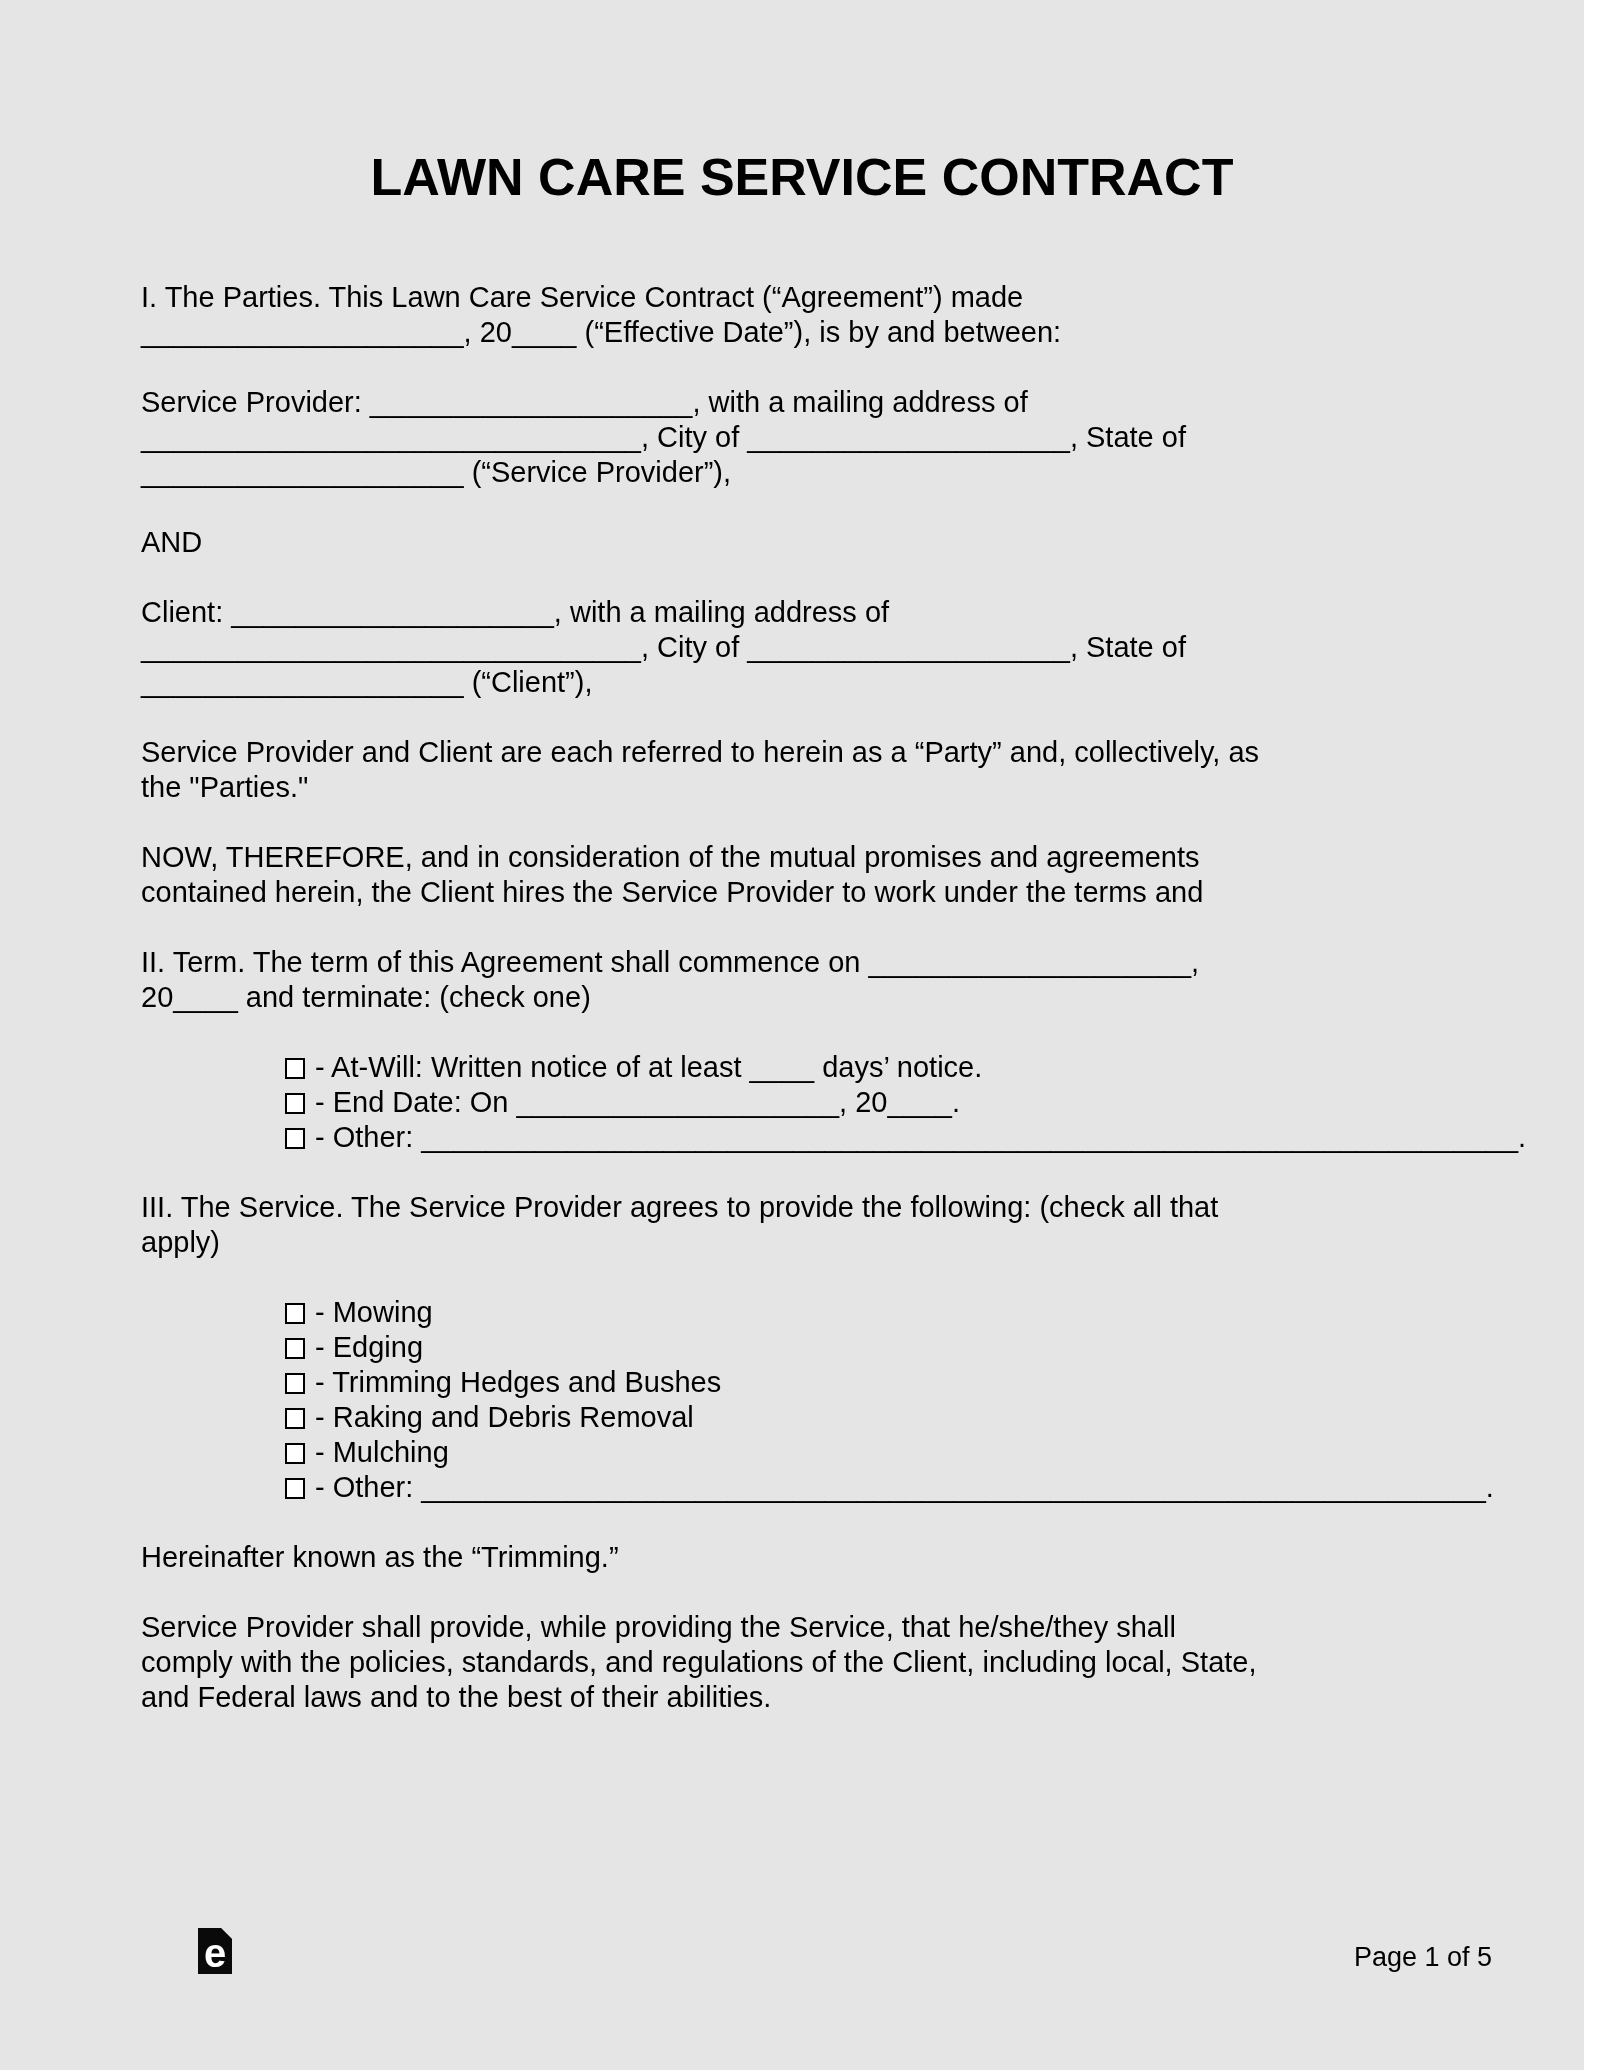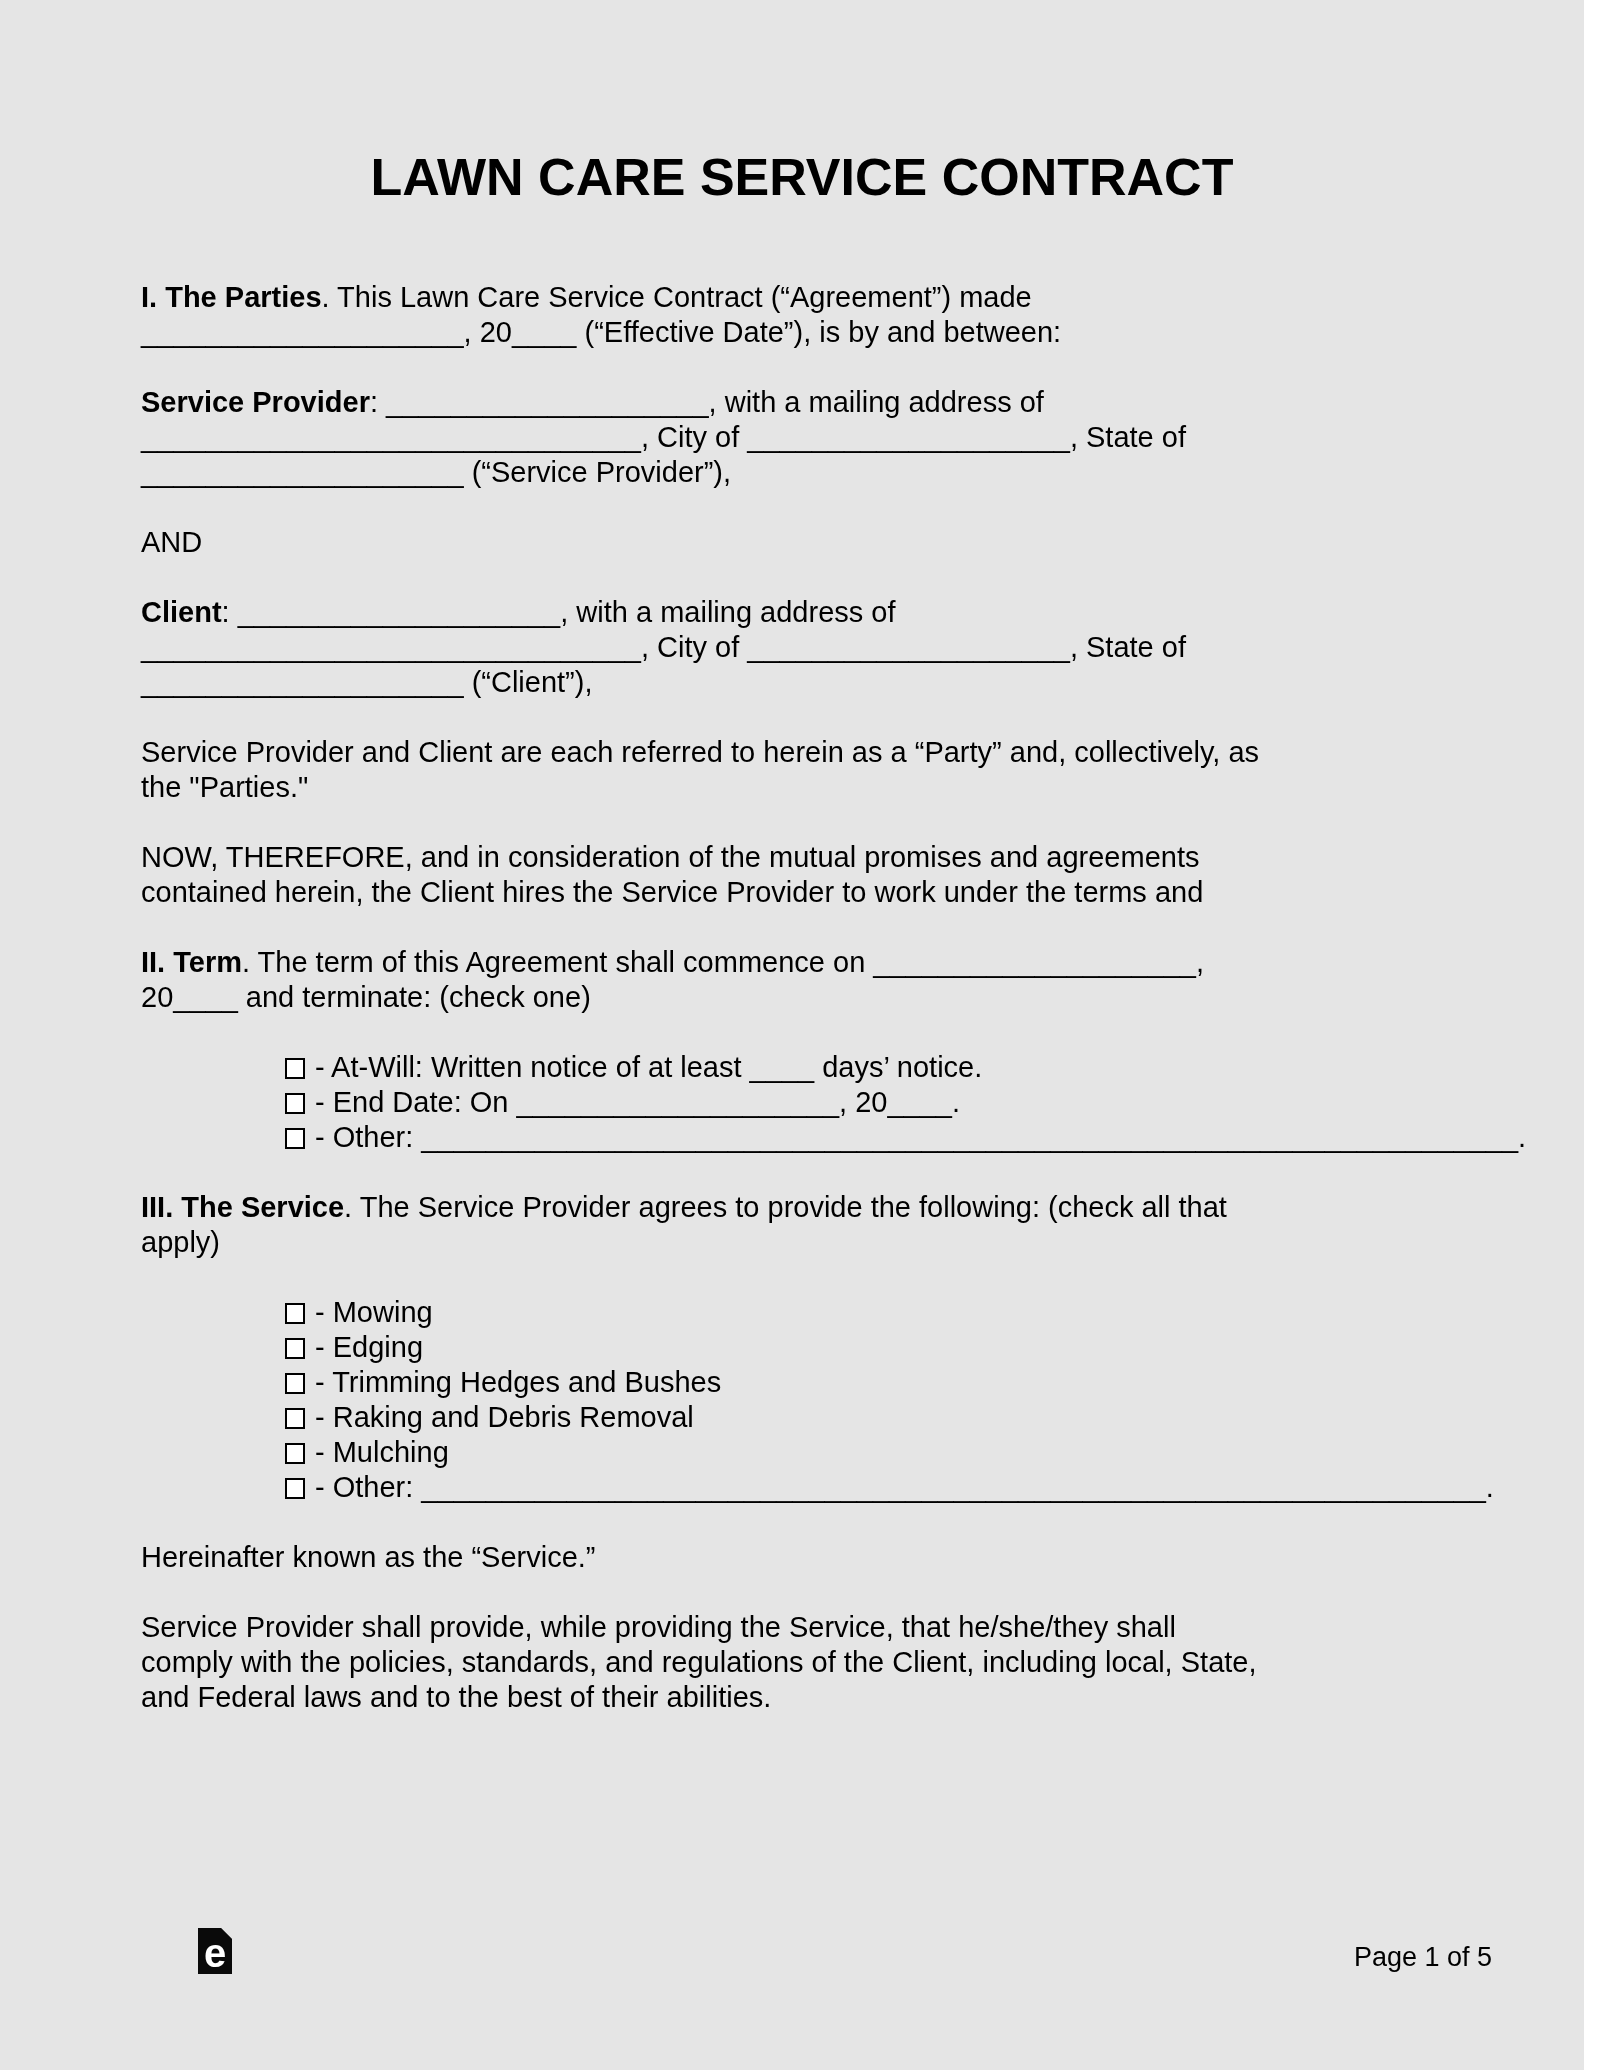--- a/index.html
+++ b/index.html
@@ -26,21 +26,21 @@
     margin:0 0 74px 0;
     white-space:nowrap;
   }
   .para{margin:0 0 35px 0;font-size:29px;}
   .para:last-child{margin-bottom:16px;}
   .line{
     height:35px;
     line-height:35px;
     white-space:nowrap;
   }
-  .b{font-weight:700;}
+  .b{font-weight:400;}
   .opt{padding-left:144px;}
   .cb{
     display:inline-block;
     width:20px;
     height:21px;
     border:2px solid #000;
     box-sizing:border-box;
     margin-right:10px;
     vertical-align:-2px;
     background:#fff;
@@ -144,21 +144,21 @@
     <div class="para">
       <div class="line opt"><span class="cb"></span><span>- Mowing</span></div>
       <div class="line opt"><span class="cb"></span><span>- Edging</span></div>
       <div class="line opt"><span class="cb"></span><span>- Trimming Hedges and Bushes</span></div>
       <div class="line opt"><span class="cb"></span><span>- Raking and Debris Removal</span></div>
       <div class="line opt"><span class="cb"></span><span>- Mulching</span></div>
       <div class="line opt"><span class="cb"></span><span>- Other: __________________________________________________________________.</span></div>
     </div>
 
     <div class="para">
-      <div class="line"><span>Hereinafter known as the “Service.”</span></div>
+      <div class="line"><span>Hereinafter known as the “Trimming.”</span></div>
     </div>
 
     <div class="para">
       <div class="line"><span>Service Provider shall provide, while providing the Service, that he/she/they shall</span></div>
       <div class="line"><span>comply with the policies, standards, and regulations of the Client, including local, State,</span></div>
       <div class="line"><span>and Federal laws and to the best of their abilities.</span></div>
     </div>
 
   </div>
 

